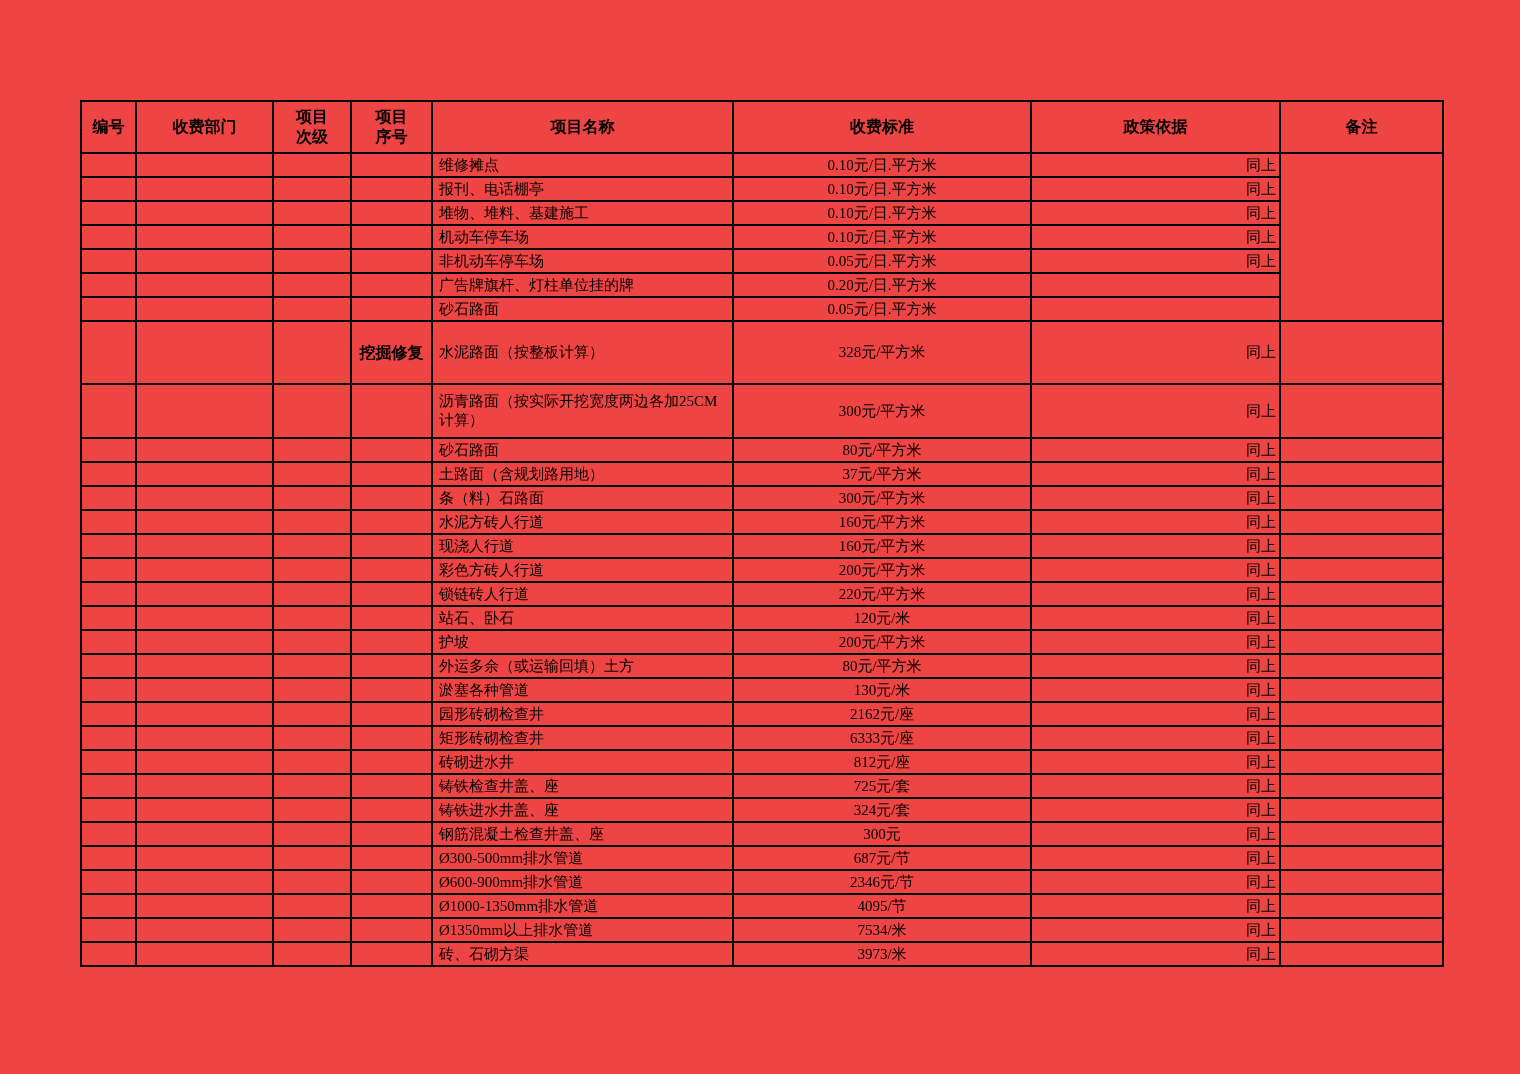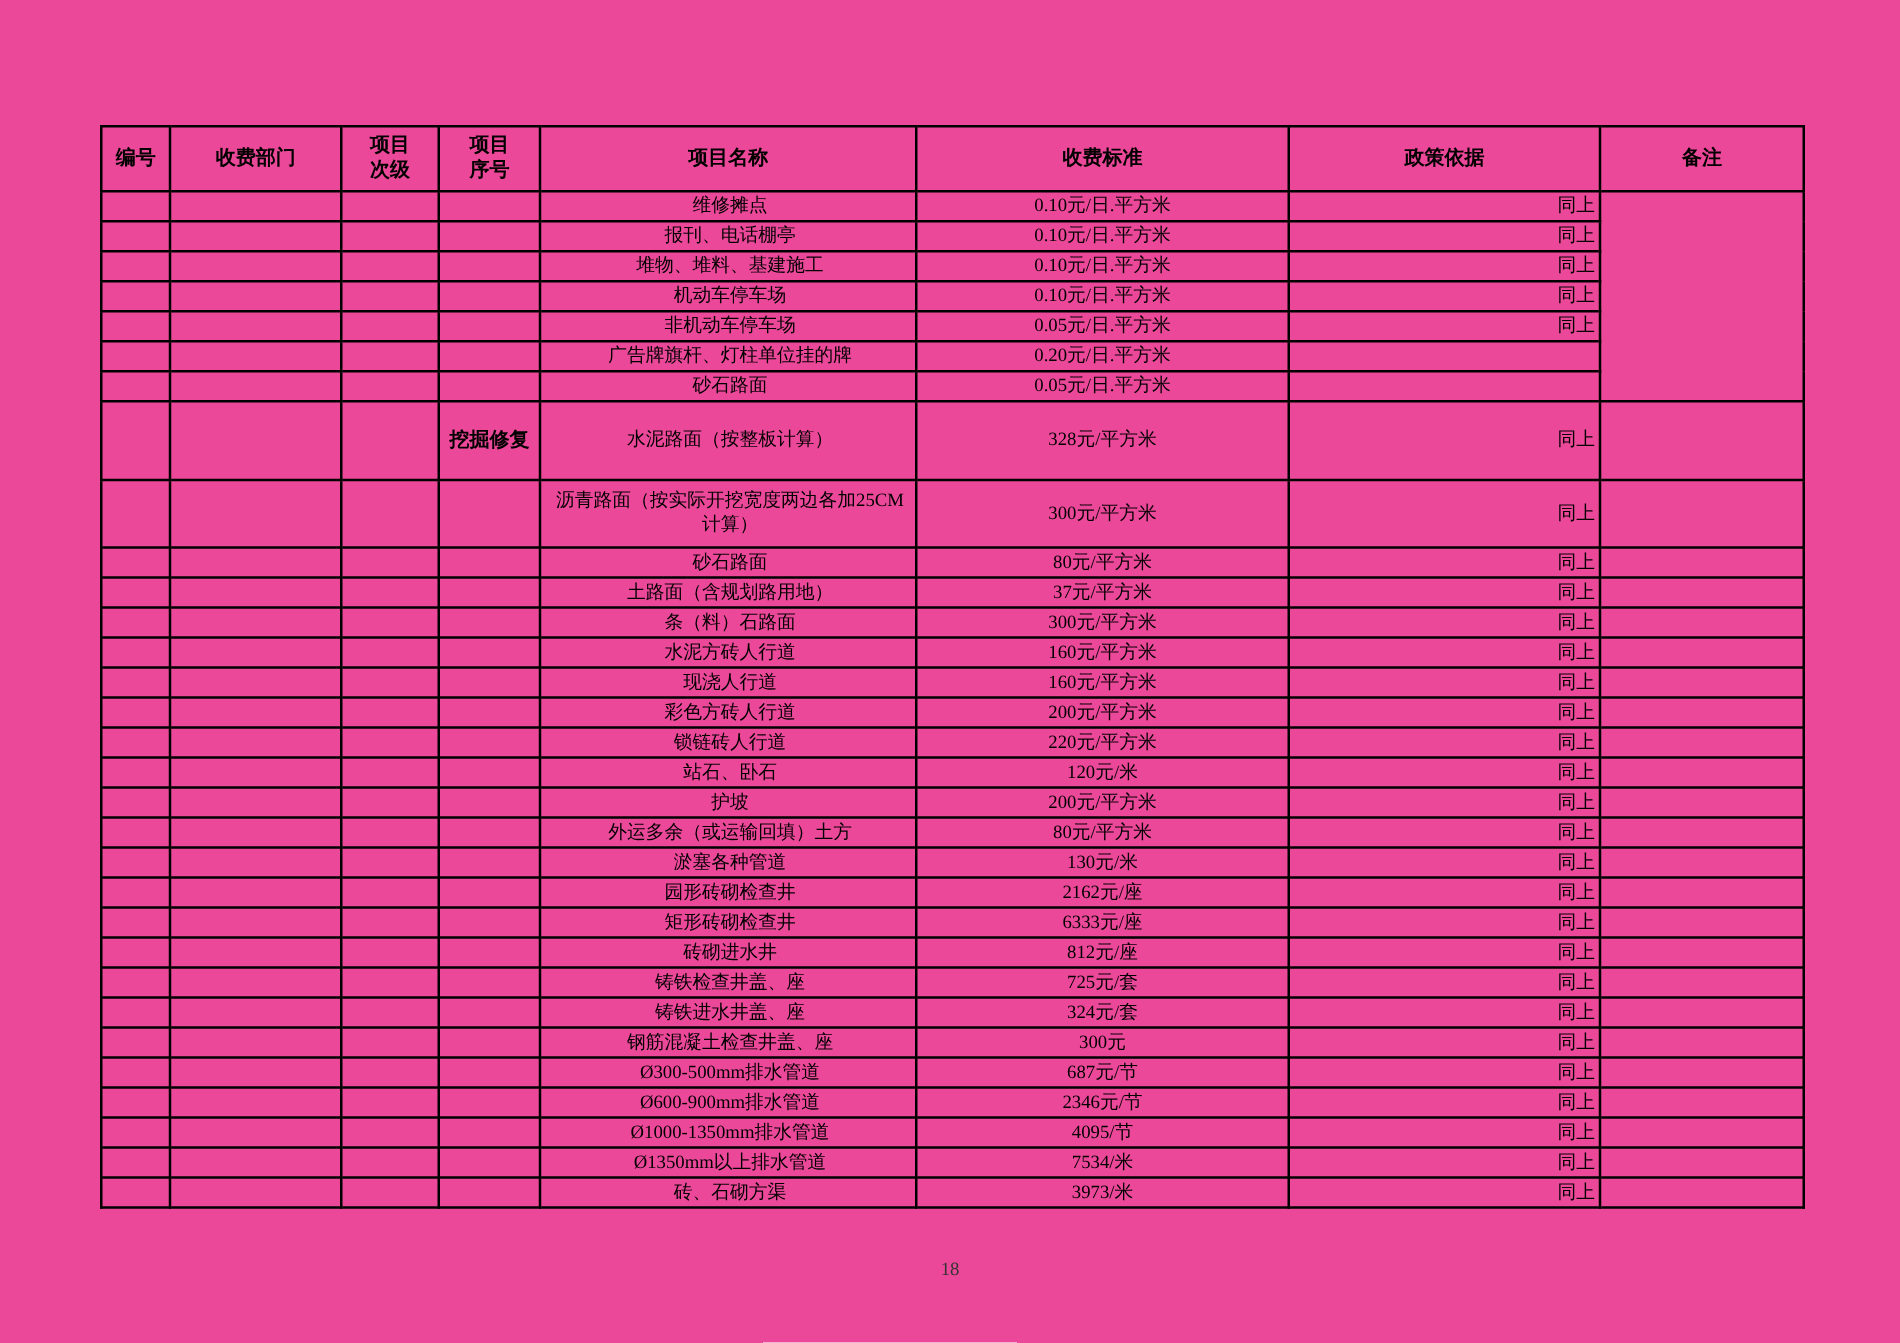--- a/index.html
+++ b/index.html
@@ -3,21 +3,21 @@
 <meta charset="utf-8">
 <style>
   * { box-sizing: border-box; margin: 0; padding: 0; }
   html, body { background: #ffffff; }
   body {
     width: 1520px; height: 1074px;
     position: relative;
     font-family: "Liberation Serif", "DejaVu Serif", serif;
     color: #000;
   }
-  .page { position: absolute; inset: 0; background: #ec4899; }
+  .page { position: absolute; inset: 0; background: #ef4444; }
 
   table.fee-table {
     position: absolute; left: 80px; top: 100px;
     width: 1362px;
     border-collapse: collapse;
     table-layout: fixed;
   }
   .fee-table th, .fee-table td {
     border: 2px solid #000;
     font-size: 15px;
@@ -32,21 +32,21 @@
     font-size: 16px;
     text-align: center;
     white-space: pre-line;
     padding: 2px;
   }
   .fee-table tbody tr { height: 24px; }
   .fee-table tbody tr.tall-1 { height: 63px; }
   .fee-table tbody tr.tall-2 { height: 54px; margin-top: 32px; }
   td.c-id, td.c-dept, td.c-sub { }
   td.c-seq { text-align: center; font-weight: bold; font-size: 16px; }
-  td.c-name { text-align: center; padding-left: 6px; }
+  td.c-name { text-align: left; padding-left: 6px; }
   td.c-fee { text-align: center; }
   td.c-policy { text-align: right; }
   td.c-note { }
 
   .page-number {
     position: absolute;
     left: 0; right: 0; top: 1008px;
     text-align: center;
     font-size: 15px;
     color: #333;
@@ -383,14 +383,13 @@
           <td class="c-sub"></td>
           <td class="c-seq"></td>
           <td class="c-name">砖、石砌方渠</td>
           <td class="c-fee">3973/米</td>
           <td class="c-policy">同上</td>
           <td class="c-note"></td>
         </tr>
       </tbody>
   </table>
 
-  <div class="page-number">18</div>
 </div>
 
 </body></html>

